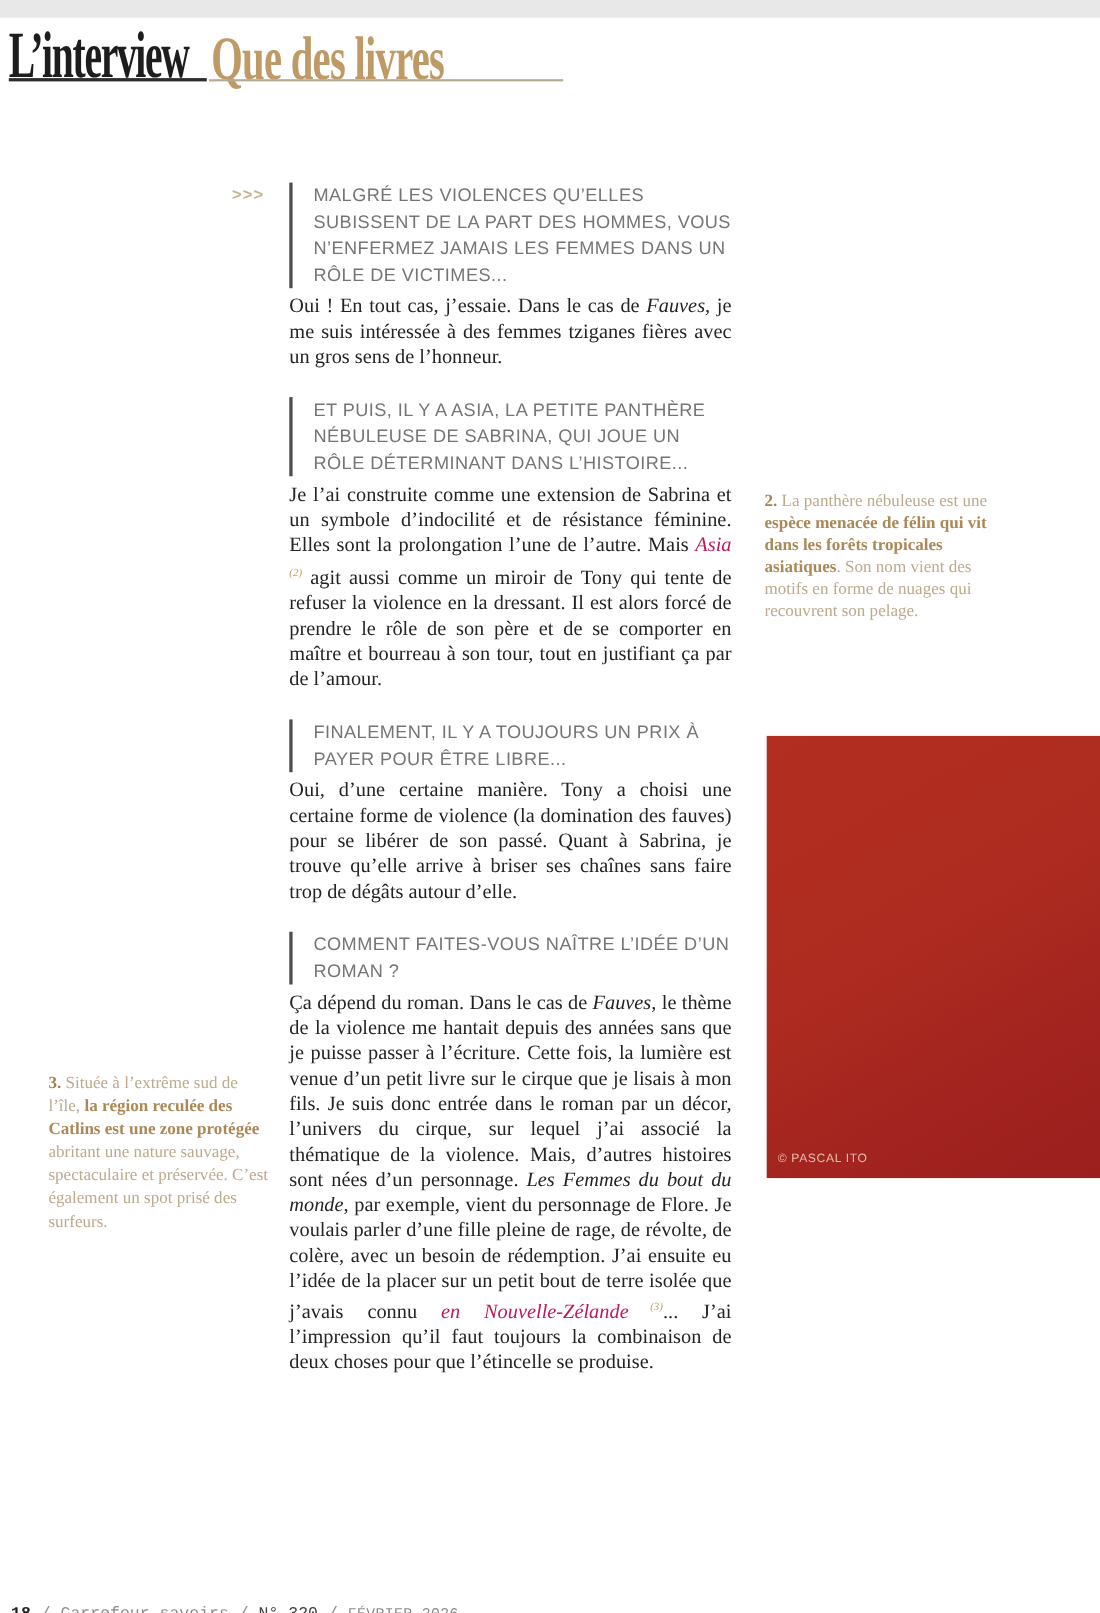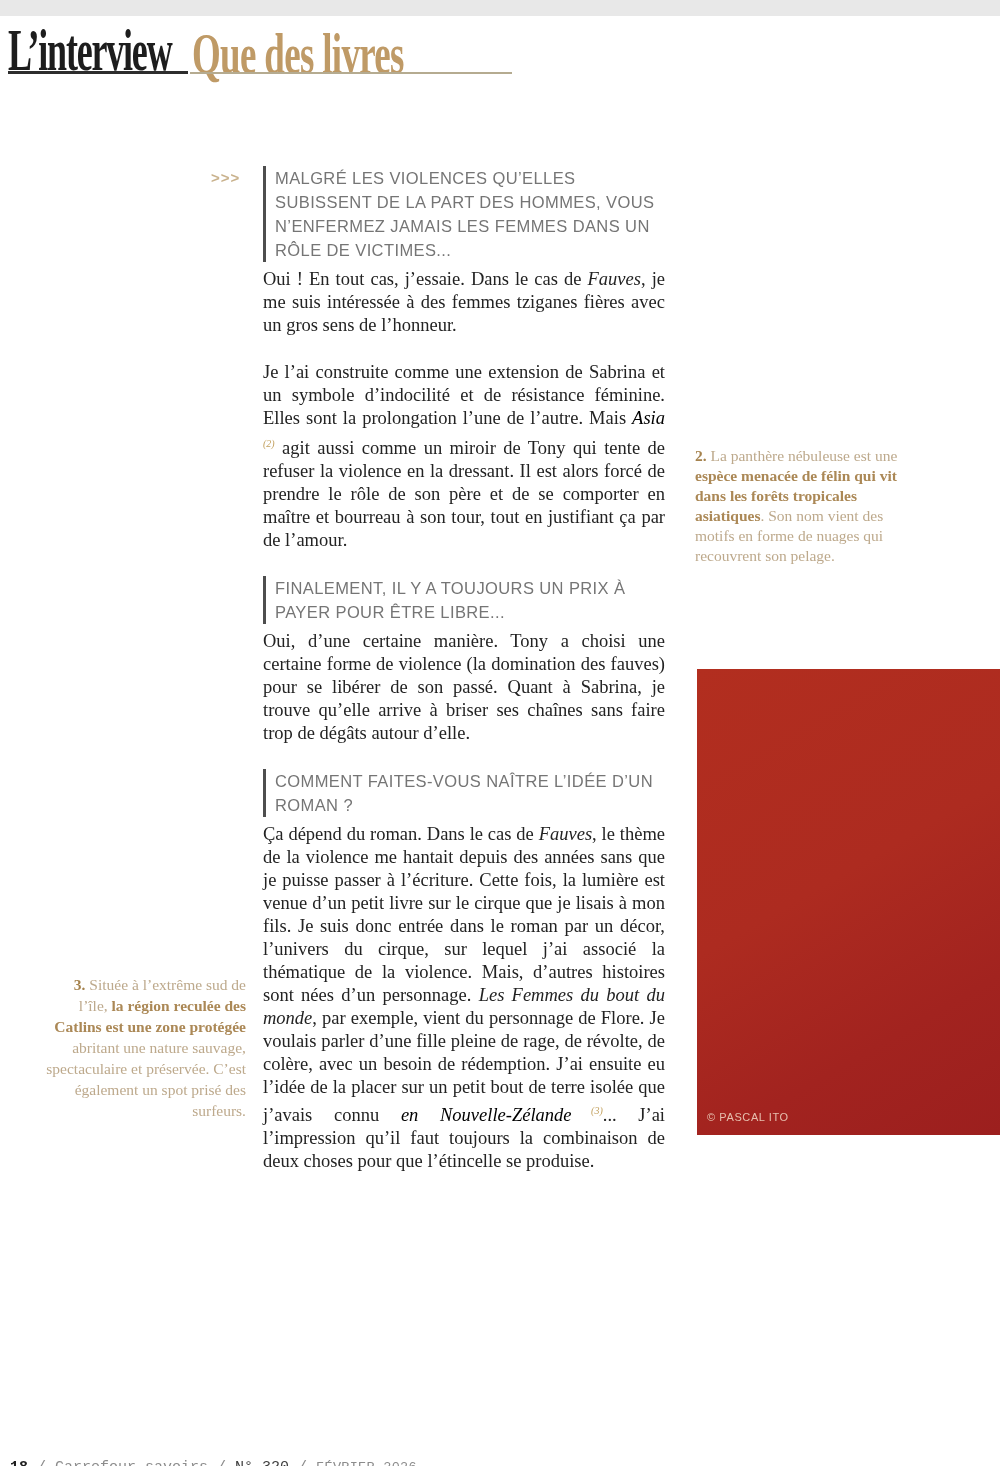--- a/index.html
+++ b/index.html
@@ -25,49 +25,49 @@
   .rule-dark{ position:absolute; left:8px; top:55px; width:180px; height:3px; background:#2d2d2d; }
   .rule-tan{ position:absolute; left:190px; top:56px; width:322px; height:2px; background:#b5ab90; }
 
   
   .main-col{ position:absolute; left:263px; top:150px; width:402px; }
   .qa-block{ position:relative; margin-bottom:24px; }
   .question{
     font-family:"Liberation Sans", sans-serif;
     font-size:16.5px; line-height:24px; color:#757575;
     letter-spacing:0.4px; border-left:3px solid #4e4e4e;
-    padding-left:9px; margin-bottom:6px;
+    padding-left:19px; margin-bottom:6px;
   }
   .answer{
     font-family:Liberation Serif, serif;
     font-size:18.5px; line-height:23px; color:#232323;
     text-align:justify;
   }
   .answer .seg-i{ font-style:italic; }
-  .answer .seg-gi{ font-style:italic; color:#000000; }
+  .answer .seg-gi{ font-style:italic; color:#be185d; }
   .answer .seg-sup{ font-size:10px; vertical-align:7px; color:#c2a05e; font-style:italic; }
   .marker{
     position:absolute; left:-52px; top:3px;
     font-family:"Liberation Sans", sans-serif; font-weight:bold;
     font-size:15px; color:#c9b28d; letter-spacing:1px;
   }
 
   
   .note{
     position:absolute; font-family:Liberation Serif, serif;
     font-size:15.5px; line-height:20px; color:#bda98c;
   }
   .note-right{ left:695px; top:430px; width:214px; text-align:left; }
-  .note-left{ left:44px; top:958px; width:202px; text-align:right; line-height:21px; }
+  .note-left{ left:44px; top:958px; width:202px; text-align:left; line-height:21px; }
   .note .seg-nb{ font-weight:bold; color:#a5824d; }
   .note .seg-b{ font-weight:bold; color:#ab8856; }
 
   
   .photo{
-    position:absolute; left:697px; top:653px; width:303px; height:466px;
+    position:absolute; left:697px; top:653px; width:303px; height:402px;
     background:linear-gradient(150deg, #b22e1f 0%, #ad2b20 45%, #a2231f 75%, #9c1f1e 100%);
     text-decoration:underline;
   }
   .photo-credit{
     position:absolute; left:10px; bottom:12px;
     font-family:"Liberation Sans", sans-serif; font-size:11px;
     letter-spacing:0.6px; color:#e6bfae;
   }
 
   
@@ -97,20 +97,21 @@
 
   <main class="main-col">
 
     <section class="qa-block">
       <span class="marker">&gt;&gt;&gt;</span>
       <div class="question">MALGRÉ LES VIOLENCES QU’ELLES SUBISSENT DE LA PART DES HOMMES, VOUS N’ENFERMEZ JAMAIS LES FEMMES DANS UN RÔLE DE VICTIMES...</div>
       <p class="answer"><span>Oui ! En tout cas, j’essaie. Dans le cas de </span><span class="seg-i">Fauves</span><span>, je me suis intéressée à des femmes tziganes fières avec un gros sens de l’honneur.</span></p>
     </section>
 
     <section class="qa-block">
+      <div class="question">ET PUIS, IL Y A ASIA, LA PETITE PANTHÈRE NÉBULEUSE DE SABRINA, QUI JOUE UN RÔLE DÉTERMINANT DANS L’HISTOIRE...</div>
       <p class="answer"><span>Je l’ai construite comme une extension de Sabrina et un symbole d’indocilité et de résistance féminine. Elles sont la prolongation l’une de l’autre. Mais </span><span class="seg-gi">Asia</span><span class="seg-sup"> (2)</span><span> agit aussi comme un miroir de Tony qui tente de refuser la violence en la dressant. Il est alors forcé de prendre le rôle de son père et de se comporter en maître et bourreau à son tour, tout en justifiant ça par de l’amour.</span></p>
     </section>
 
     <section class="qa-block">
       <div class="question">FINALEMENT, IL Y A TOUJOURS UN PRIX À PAYER POUR ÊTRE LIBRE...</div>
       <p class="answer"><span>Oui, d’une certaine manière. Tony a choisi une certaine forme de violence (la domination des fauves) pour se libérer de son passé. Quant à Sabrina, je trouve qu’elle arrive à briser ses chaînes sans faire trop de dégâts autour d’elle.</span></p>
     </section>
 
     <section class="qa-block">
       <div class="question">COMMENT FAITES-VOUS NAÎTRE L’IDÉE D’UN ROMAN ?</div>

